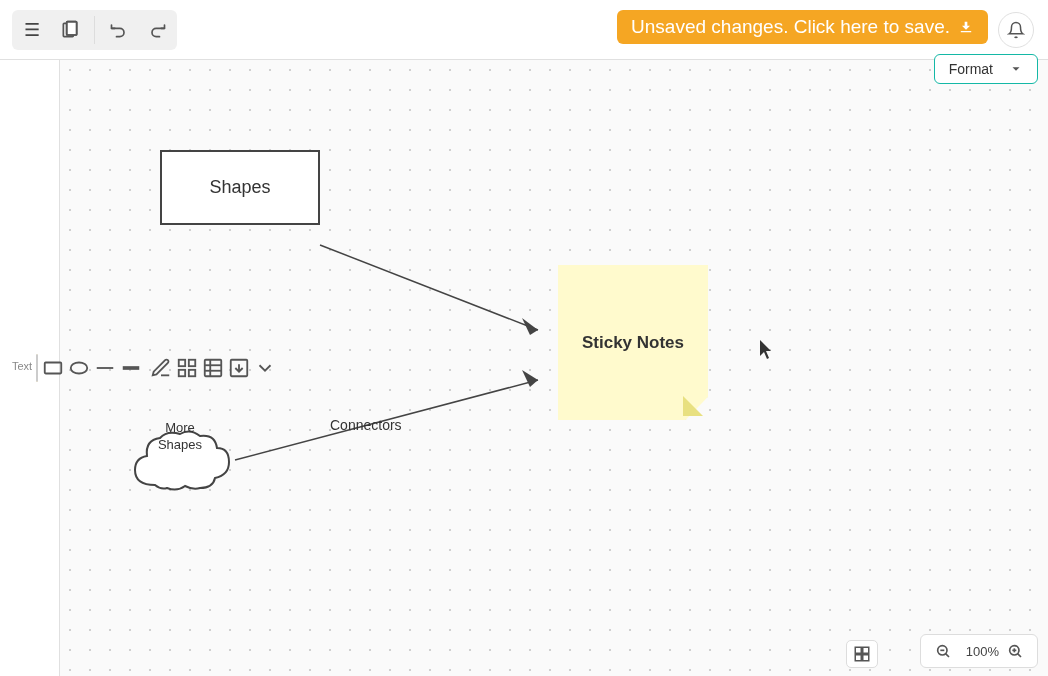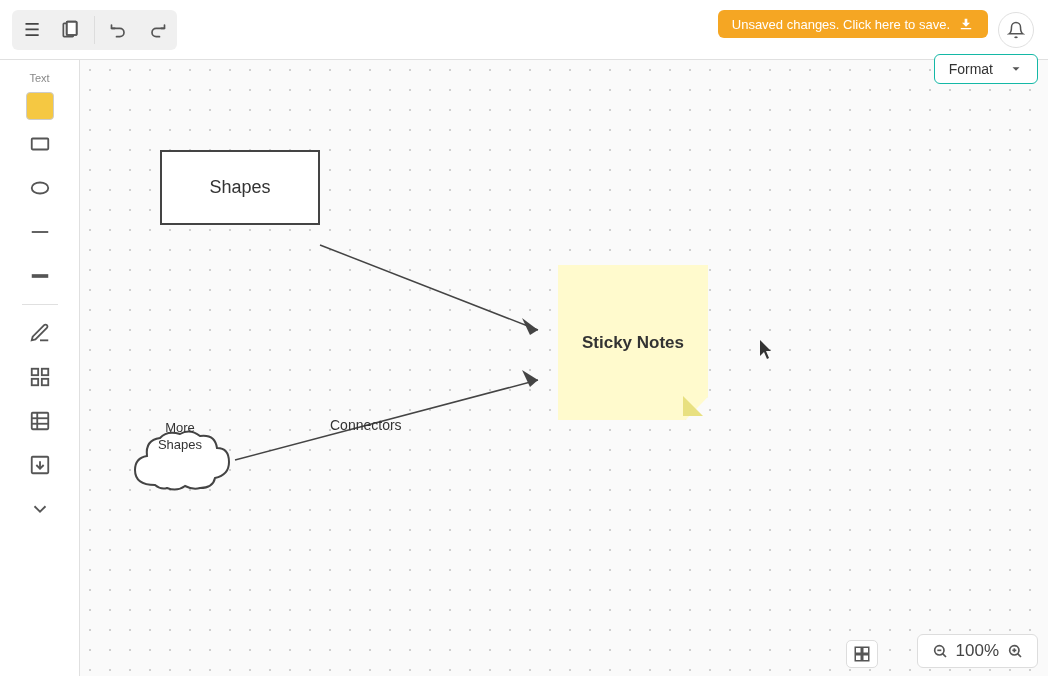--- a/index.html
+++ b/index.html
@@ -20,21 +20,21 @@
       width: 1px; height: 28px; background: #ddd; margin: 0 4px;
     }
     .toolbar-group {
       display: flex; align-items: center; gap: 2px;
       background: #f0f0f0; border-radius: 6px; padding: 2px;
     }
 
     
     #unsaved-banner {
       position: absolute; top: 10px; right: 60px;
-      background: #f5a623; color: #fff; font-size: 13px;
+      background: #f5a623; color: #fff; font-size: 19px;
       padding: 6px 14px; border-radius: 6px; display: flex; align-items: center;
       gap: 8px; z-index: 20; cursor: pointer; font-weight: 500;
     }
 
     
     #bell-btn {
       position: absolute; top: 12px; right: 14px;
       width: 36px; height: 36px; border: 1px solid #e0e0e0;
       background: #fff; border-radius: 50%; cursor: pointer;
       display: flex; align-items: center; justify-content: center;
@@ -45,23 +45,23 @@
     #format-btn {
       position: absolute; top: 54px; right: 10px;
       background: #fff; border: 1px solid #14b8a6; border-radius: 6px;
       padding: 6px 14px; font-size: 14px; cursor: pointer;
       display: flex; align-items: center; gap: 16px; z-index: 20;
       color: #333;
     }
 
     
     #sidebar {
-      position: absolute; top: 60px; left: 0; width: 80px; bottom: 0;
+      position: absolute; top: 60px; left: 0; width: 60px; bottom: 0;
       background: #fff; border-right: 1px solid #e0e0e0;
-      display: flex; flex-direction: column; align-items: center;
+      display: flex; flex-direction: row; align-items: center;
       padding: 12px 12px; gap: 4px; z-index: 10;
     }
     .sidebar-label {
       font-size: 11px; color: #888; margin-bottom: 4px;
     }
     .sidebar-item {
       width: 40px; height: 40px; display: flex; align-items: center;
       justify-content: center; border-radius: 6px; cursor: pointer;
       font-size: 20px; color: #555;
     }
@@ -133,21 +133,21 @@
       display: flex; align-items: center; gap: 4px;
       background: #fff; border: 1px solid #ddd; border-radius: 6px;
       padding: 4px 10px; z-index: 20;
     }
     .zoom-btn {
       width: 24px; height: 24px; border: none; background: transparent;
       cursor: pointer; font-size: 16px; color: #555;
       display: flex; align-items: center; justify-content: center;
       border-radius: 4px;
     }
-    #zoom-level { font-size: 17px; color: #444; min-width: 40px; text-align: left; }
+    #zoom-level { font-size: 13px; color: #444; min-width: 40px; text-align: right; }
     #map-btn {
       position: absolute; bottom: 8px; right: 170px;
       width: 32px; height: 28px; border: 1px solid #ddd; background: #fff;
       border-radius: 5px; cursor: pointer; display: flex; align-items: center;
       justify-content: center; font-size: 14px; z-index: 20;
     }
 
     
     #cursor {
       position: absolute; top: 340px; left: 760px;

